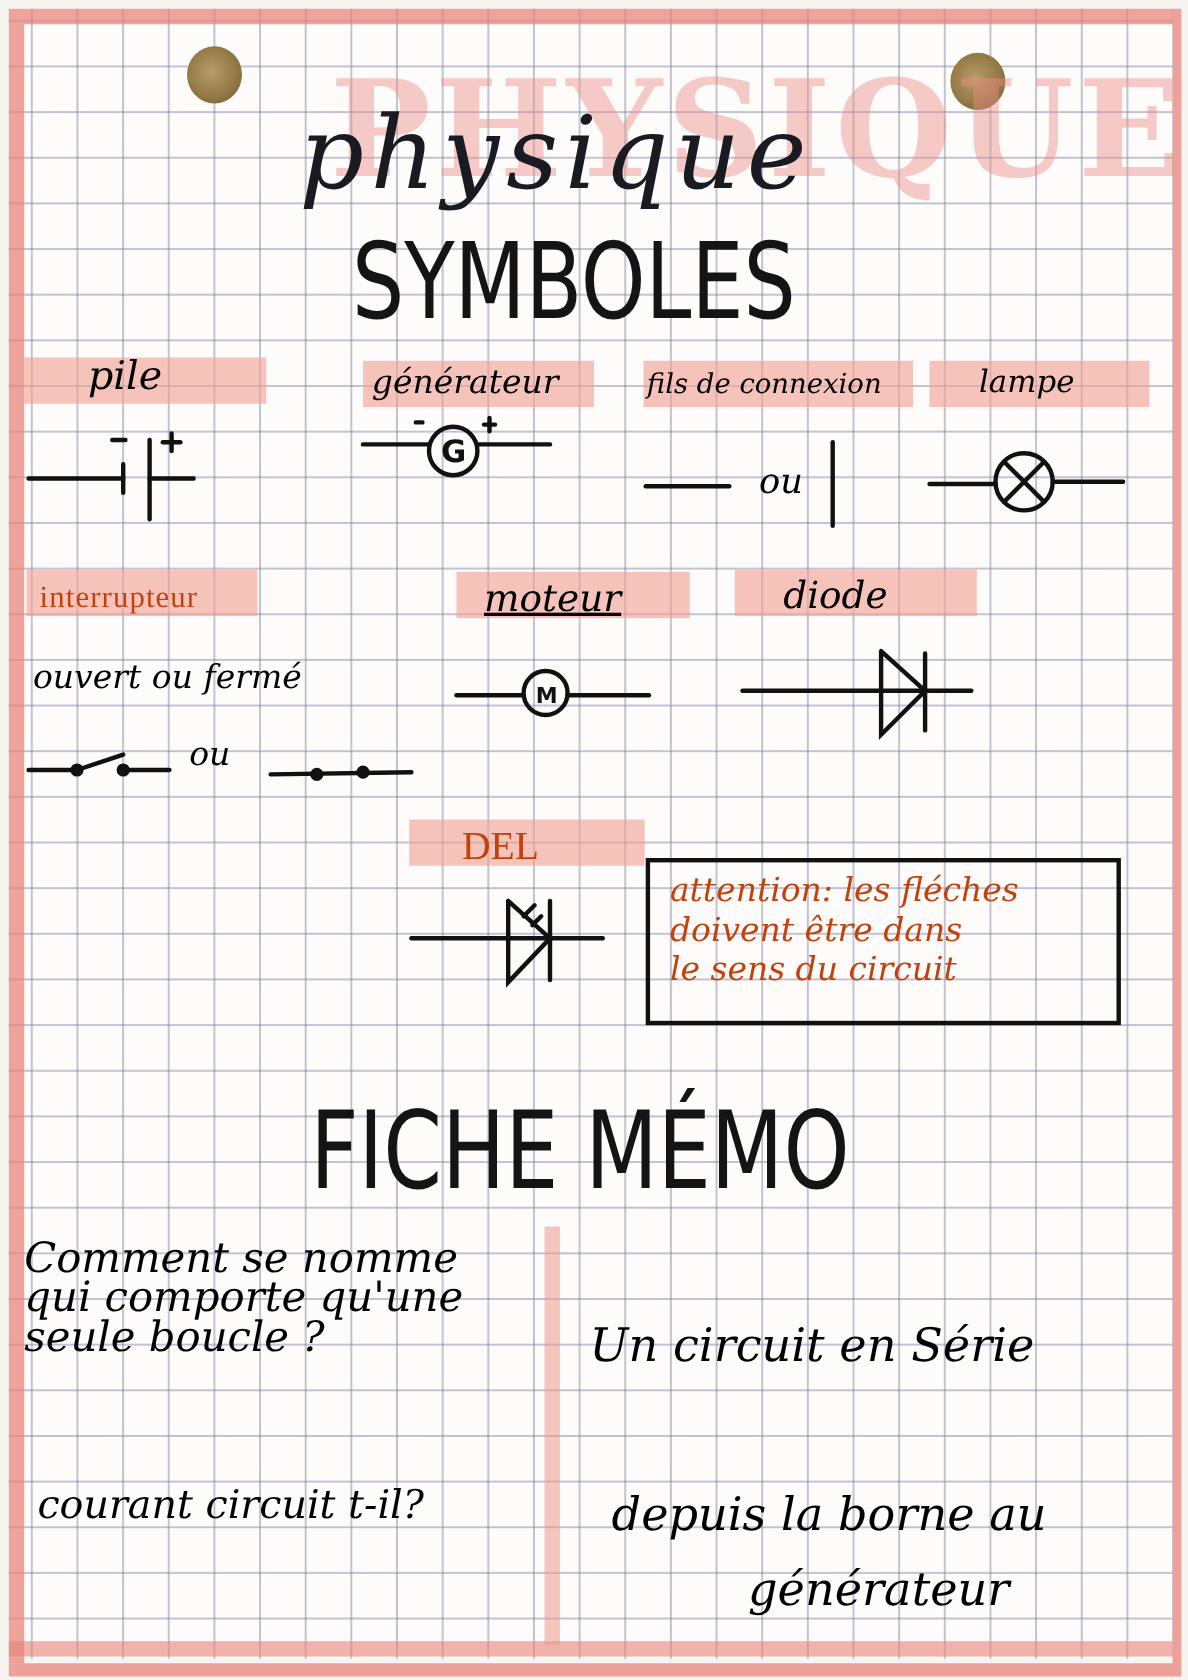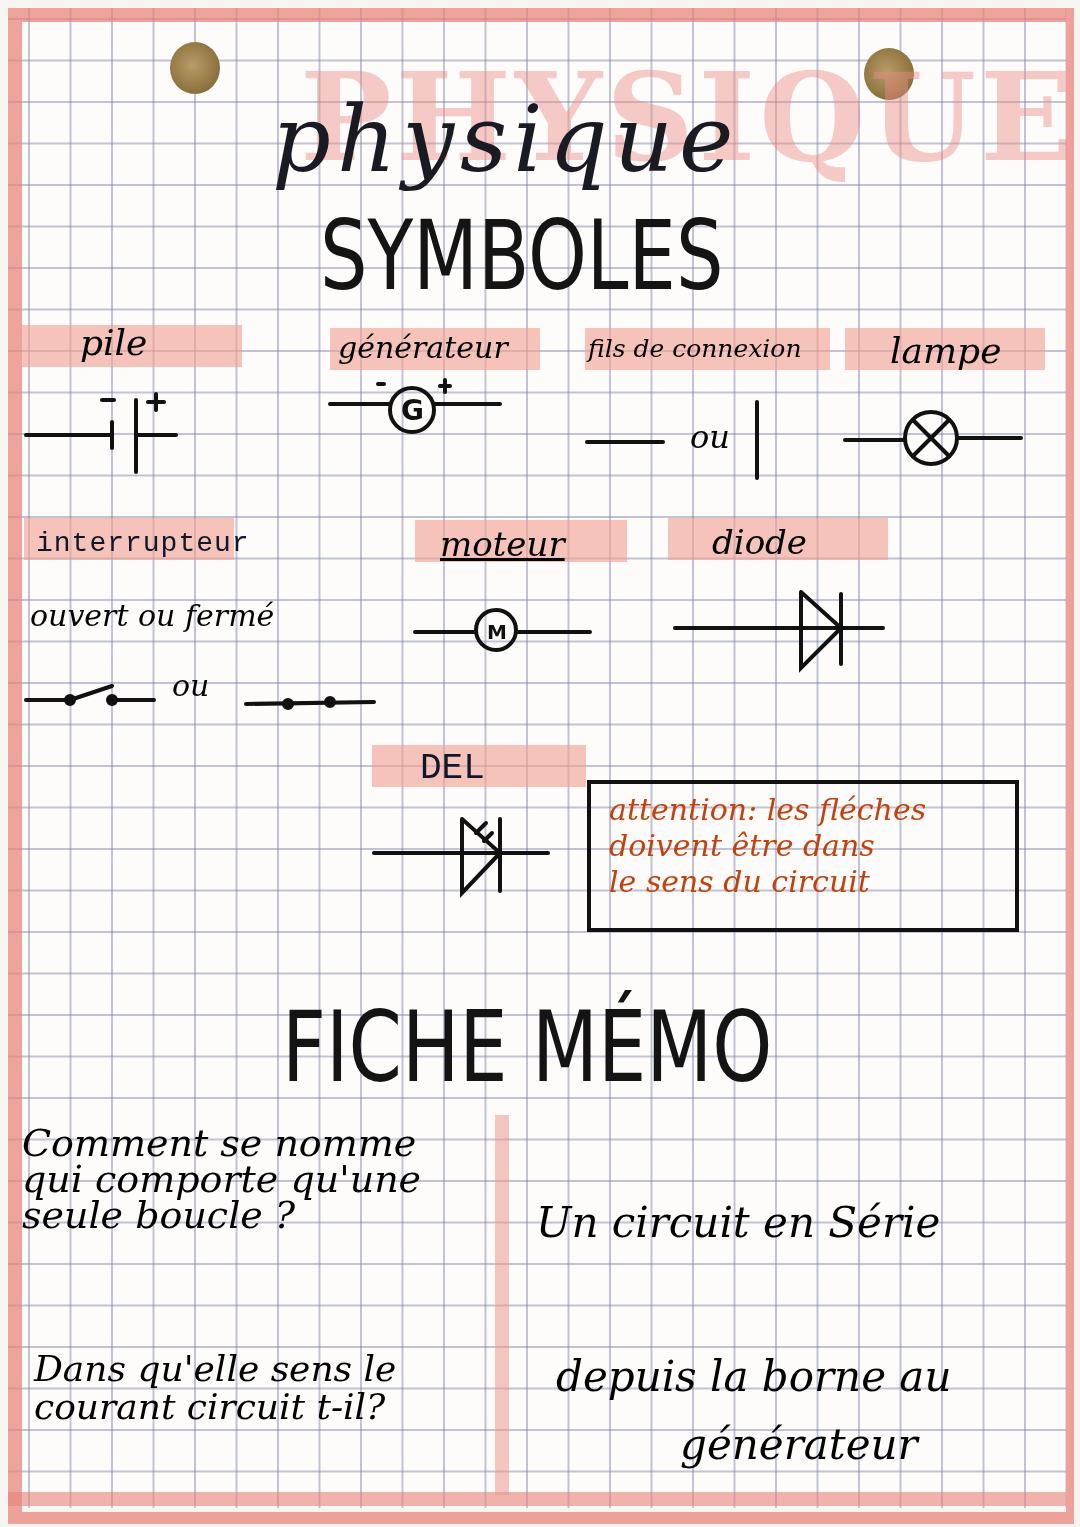--- a/index.html
+++ b/index.html
@@ -41,22 +41,22 @@
   }
   .heading {
     position:absolute;
     font-family:"DejaVu Sans", sans-serif; font-weight:normal;
     color:#141414; transform:scaleX(0.78); transform-origin:left top;
   }
   .hl {
     position:absolute; background:rgba(240,160,145,0.62); height:42px;
   }
   .label {
-    position:absolute; font-family:Liberation Mono, monospace;
-    font-size:30px; color:#0f172a;
+    position:absolute; font-family:Liberation Serif, serif;
+    font-size:30px; color:#c2410c;
   }
   .hand {
     position:absolute; font-family:"DejaVu Serif", serif; font-style:italic;
     color:#000000;
   }
   svg.sym { position:absolute; overflow:visible; }
   svg.sym * { stroke:#111; stroke-width:4; fill:none; stroke-linecap:round; }
   svg.sym text { stroke:none; fill:#111; font-family:"DejaVu Sans", sans-serif; font-weight:bold; }
   .note-box {
     position:absolute; left:587px; top:780px; width:432px; height:152px;
@@ -90,21 +90,21 @@
 <div class="heading" style="left:320px;top:200px;font-size:96px;">SYMBOLES</div>
 
 <div class="hl" style="left:22px;top:325px;width:220px;"></div>
 <div class="hl" style="left:330px;top:328px;width:210px;"></div>
 <div class="hl" style="left:585px;top:328px;width:245px;"></div>
 <div class="hl" style="left:845px;top:328px;width:200px;"></div>
 
 <div class="hand" style="left:80px;top:322px;font-size:36px;">pile</div>
 <div class="hand" style="left:338px;top:330px;font-size:30px;">générateur</div>
 <div class="hand" style="left:588px;top:334px;font-size:25px;">fils de connexion</div>
-<div class="hand" style="left:890px;top:330px;font-size:36px;">lampe</div>
+<div class="hand" style="left:890px;top:330px;font-size:28px;">lampe</div>
 
 <svg class="sym" style="left:24px;top:390px;" width="140" height="90">
   <line x1="2" y1="45" x2="88" y2="45"></line>
   <line x1="88" y1="32" x2="88" y2="58"></line>
   <line x1="112" y1="10" x2="112" y2="82"></line>
   <line x1="112" y1="45" x2="152" y2="45"></line>
   <line x1="78" y1="10" x2="90" y2="10"></line>
   <line x1="124" y1="12" x2="140" y2="12"></line>
   <line x1="132" y1="4" x2="132" y2="20"></line>
 </svg>
@@ -192,17 +192,16 @@
 <div class="divider"></div>
 
 <div class="hand" style="left:22px;top:1125px;font-size:38px;line-height:36px;width:480px;">
   <div>Comment se nomme</div>
   <div>qui comporte qu'une</div>
   <div>seule boucle ?</div>
 </div>
 <div class="hand" style="left:536px;top:1198px;font-size:42px;">Un circuit en Série</div>
 
 <div class="hand" style="left:34px;top:1350px;font-size:36px;line-height:38px;width:460px;">
-  <div>Dans qu'elle sens le</div>
   <div>courant circuit t-il?</div>
 </div>
 <div class="hand" style="left:556px;top:1352px;font-size:42px;">depuis la borne au</div>
 <div class="hand" style="left:680px;top:1420px;font-size:42px;">générateur</div>
 
 </body></html>

